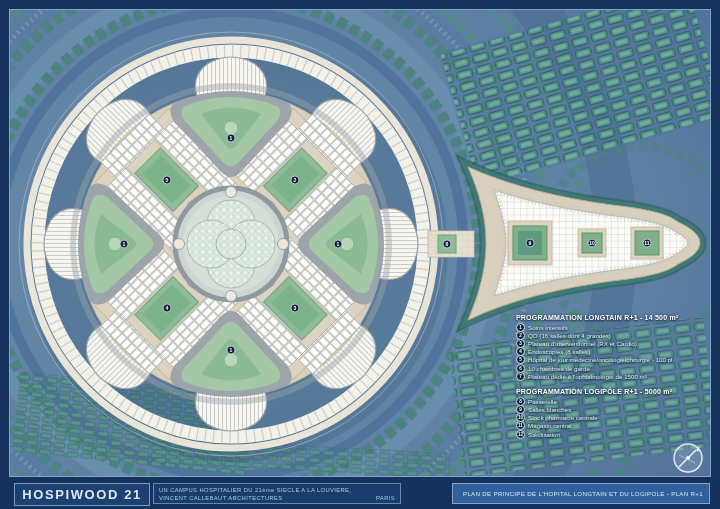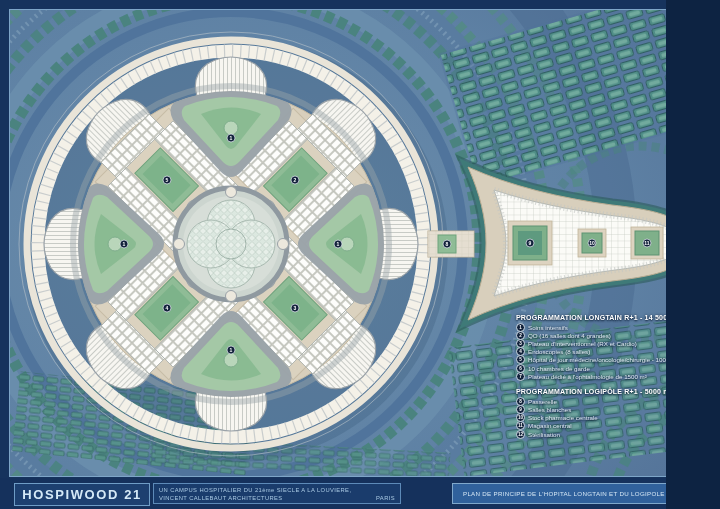--- a/index.html
+++ b/index.html
@@ -1,16 +1,16 @@
 <!DOCTYPE html>
 <html><head>
 <meta charset="utf-8">
 <style>
   html,body{margin:0;padding:0;background:#0d2342;}
-  .page{position:relative;width:666px;height:509px;background:#16335d;overflow:hidden;
+  .page{position:relative;width:720px;height:509px;background:#16335d;overflow:hidden;
         font-family:"Liberation Sans",sans-serif;}
   .map-wrap{position:absolute;left:10px;top:10px;width:700px;height:466px;
             outline:1px solid #7ea6c8;background:#5e81a4;}
   svg{display:block;}
 
   
   .legend{position:absolute;left:516px;top:314px;width:200px;color:#e9f1f8;
           text-shadow:0 1px 2px rgba(4,22,44,.9), 0 0 3px rgba(4,22,44,.6);}
   .legend-title{font-size:7px;font-weight:bold;color:#ffffff;letter-spacing:.2px;margin:0 0 2px 0;}
   .legend-items{margin:0 0 8px 0;}

